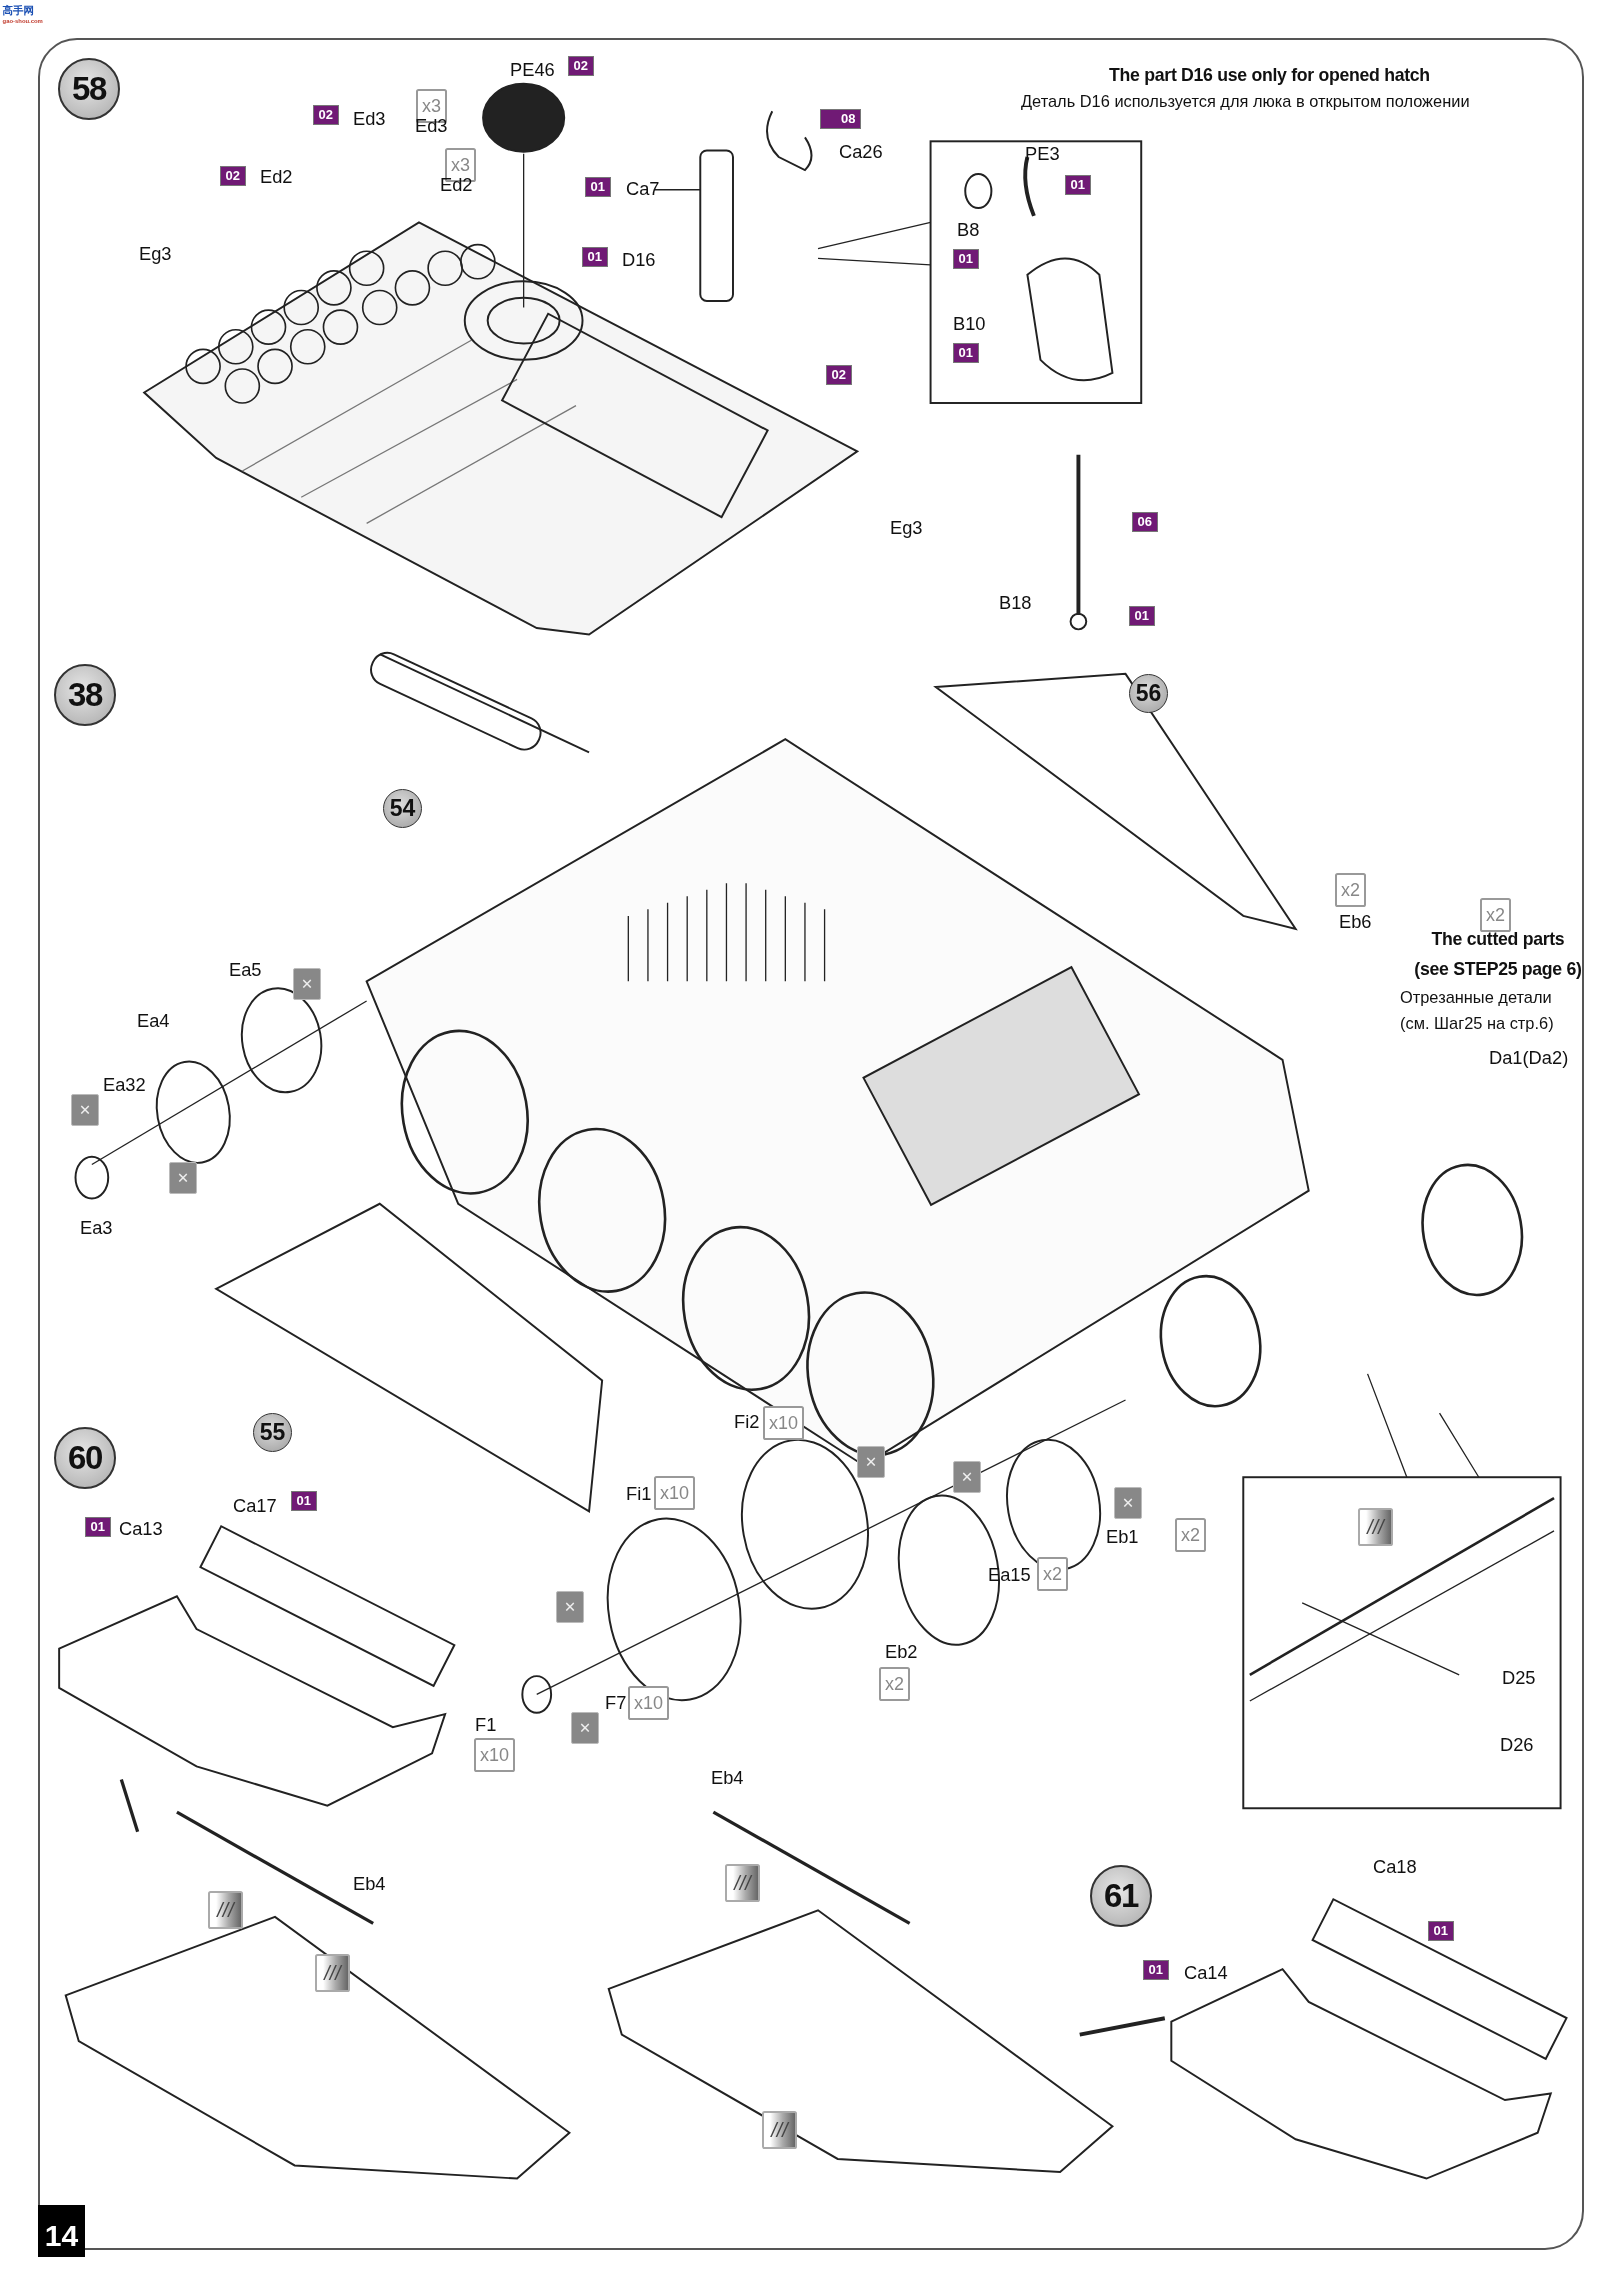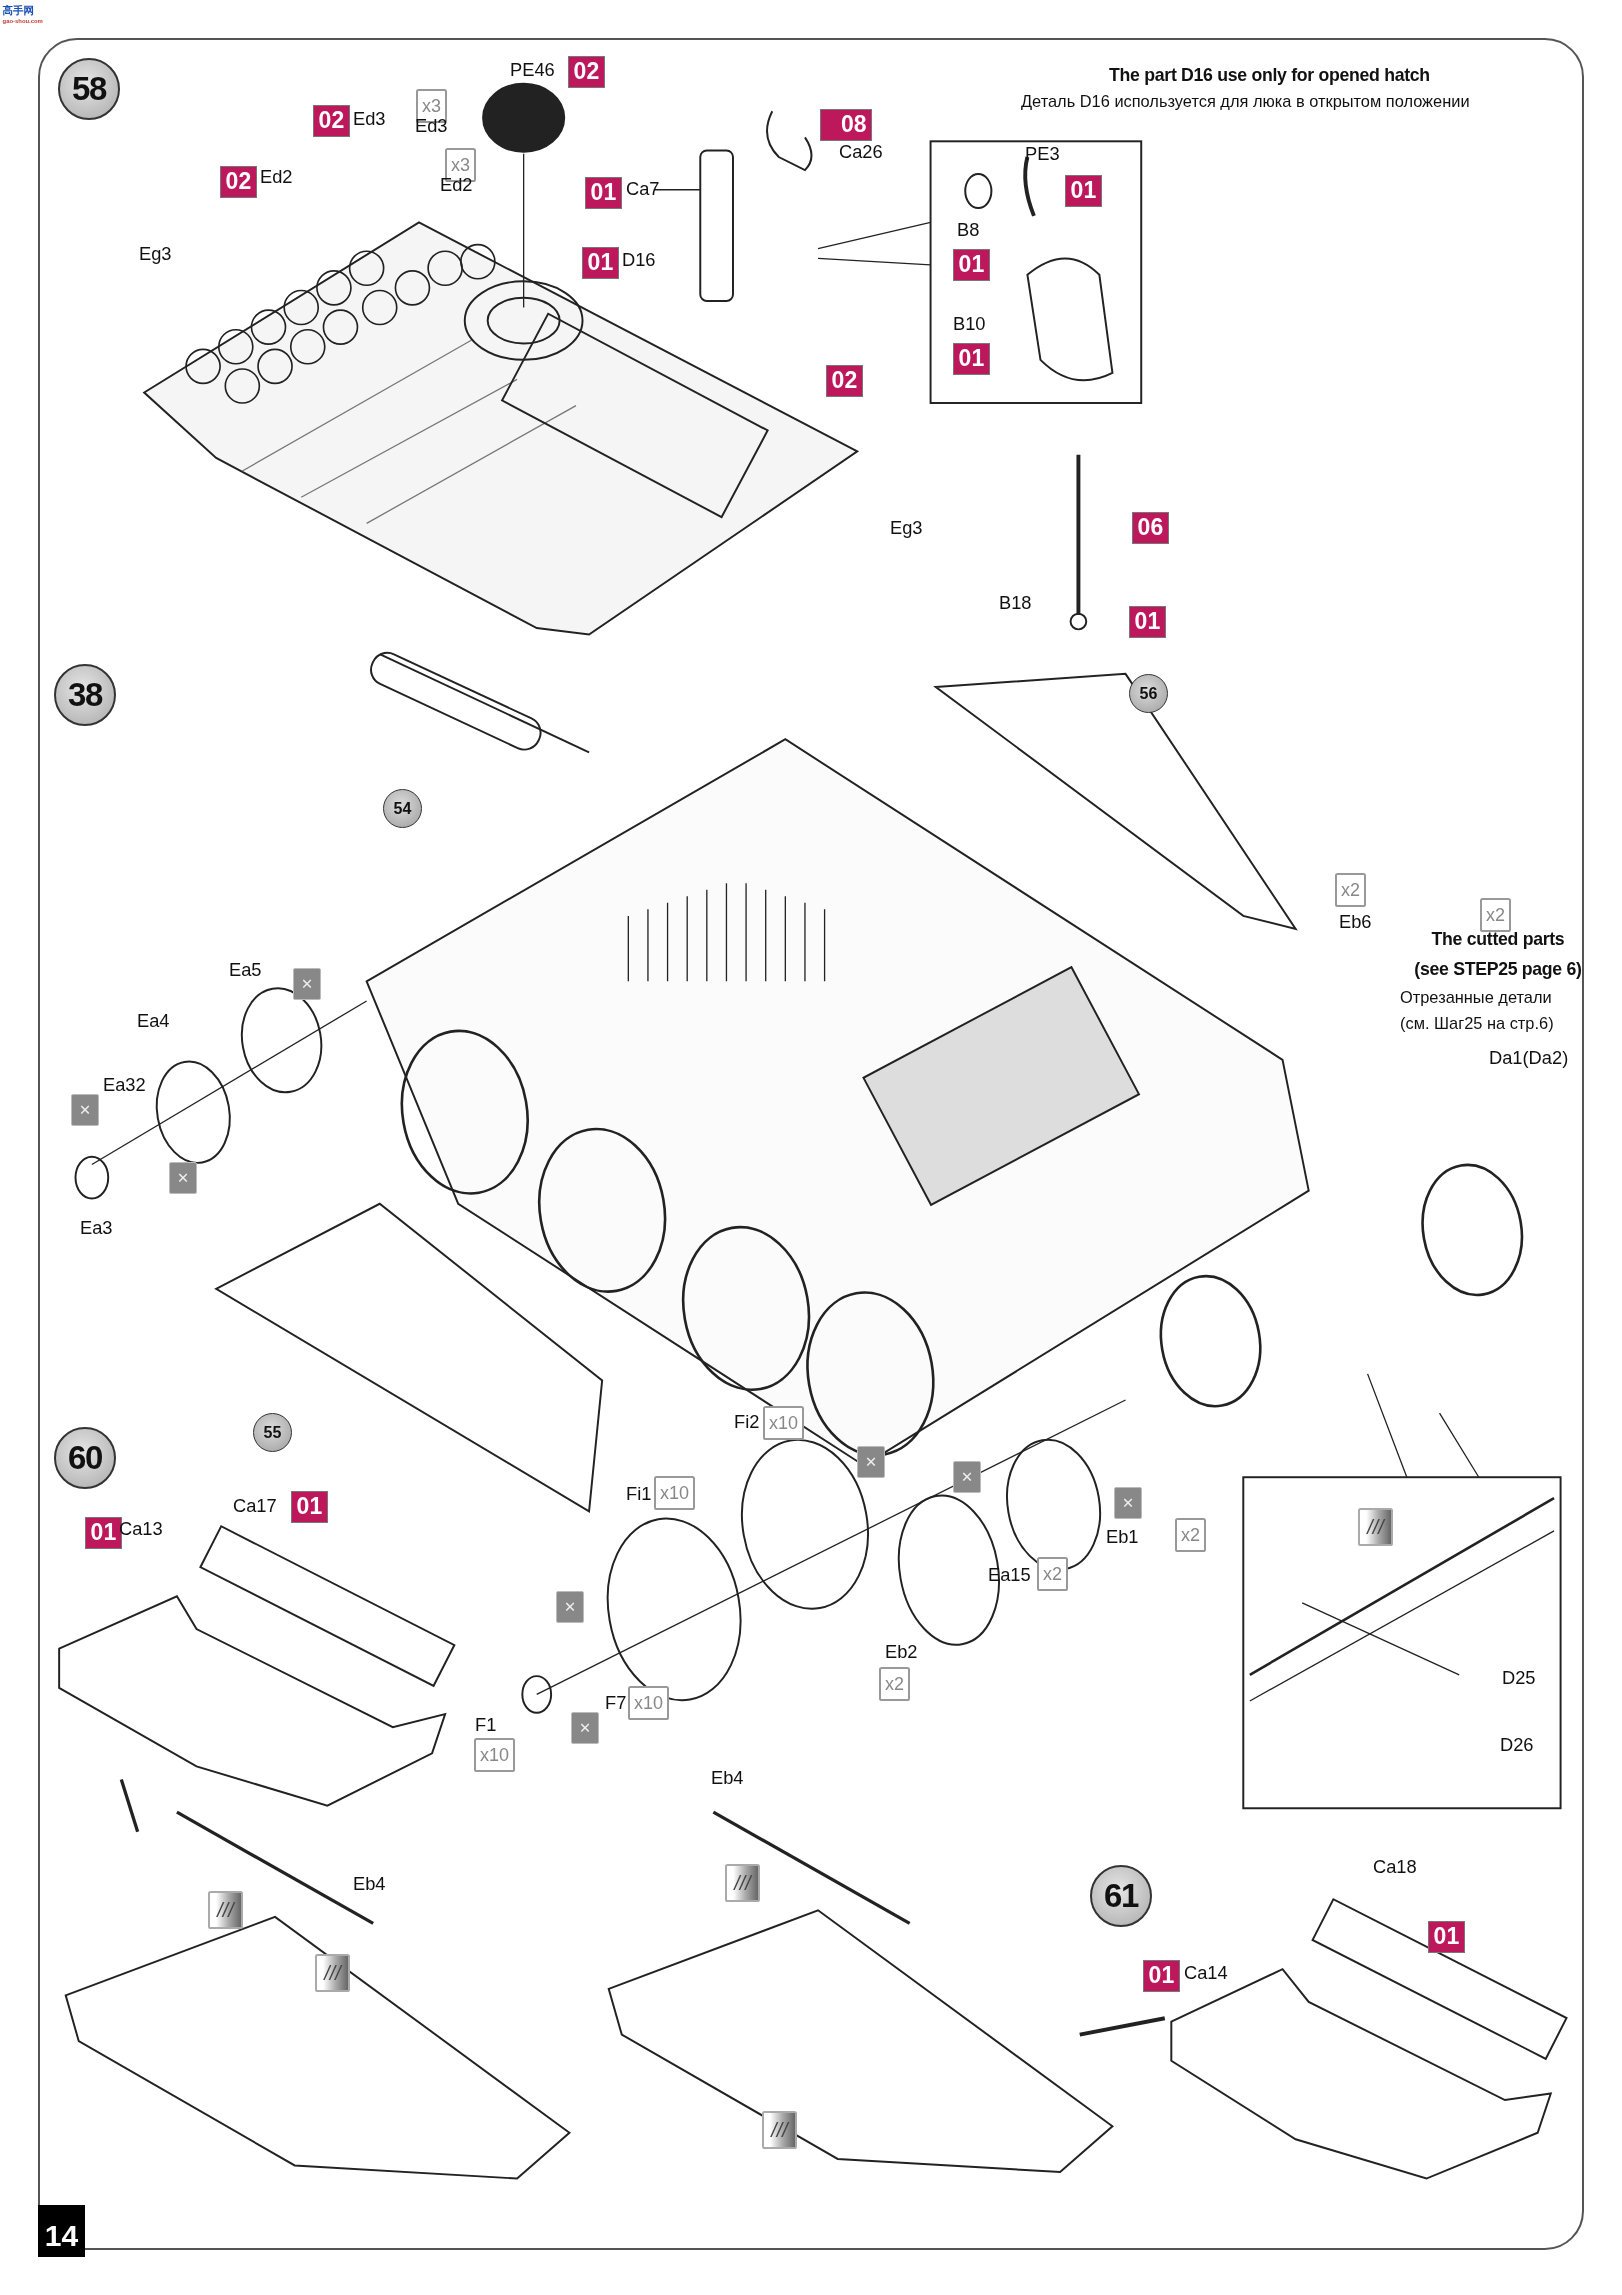--- a/index.html
+++ b/index.html
@@ -8,23 +8,23 @@
   .page-frame { position: absolute; left: 38px; top: 38px; width: 1546px; height: 2212px;
                 border: 2px solid #555; border-radius: 39px 39px 39px 0; box-sizing: border-box; }
   .step-badge { position: absolute; width: 62px; height: 62px; border-radius: 50%;
                 background: radial-gradient(circle at 45% 40%, #e6e6e6, #a9a9a9);
                 border: 2px solid #333; box-sizing: border-box; display: flex;
                 align-items: center; justify-content: center; font-weight: bold;
                 font-size: 33px; font-family: "Liberation Sans", sans-serif; letter-spacing: -1.3px; }
   .sub-badge { position: absolute; width: 39px; height: 39px; border-radius: 50%;
                background: radial-gradient(circle at 45% 40%, #dcdcdc, #9d9d9d);
                border: 1.3px solid #333; box-sizing: border-box; display: flex;
-               align-items: center; justify-content: center; font-weight: bold; font-size: 16px; }
-  .sprue { position: absolute; background: #be185d; color: #fff; font-weight: bold;
-           font-size: 23px; padding: 1.3px 4.6px; border: 1.3px solid #777;
+               align-items: center; justify-content: center; font-weight: bold; font-size: 23px; }
+  .sprue { position: absolute; background: #701a75; color: #fff; font-weight: bold;
+           font-size: 13px; padding: 1.3px 4.6px; border: 1.3px solid #777;
            font-family: "Liberation Sans Narrow", "Liberation Sans", sans-serif; }
   .qty { position: absolute; border: 2px solid #999; color: #888; background: #fff;
          font-size: 18px; padding: 0 3.9px; line-height: 30px; border-radius: 2.6px; }
   .part { position: absolute; font-size: 18.3px; color: #111; white-space: nowrap; }
   .glue { position: absolute; width: 26px; height: 30px; background: #888;
           border: 1.3px solid #bbb; border-radius: 2px; display: flex; align-items: center;
           justify-content: center; color: #eee; font-size: 14.4px; }
   .cut-icon { position: absolute; width: 31px; height: 34px; background: linear-gradient(90deg,#fff 20%,#aaa 60%,#666);
               border: 2px solid #aaa; border-radius: 2.6px; color: #444; font-size: 19.6px; font-style: italic;
               display:flex; align-items:center; justify-content:center; }

